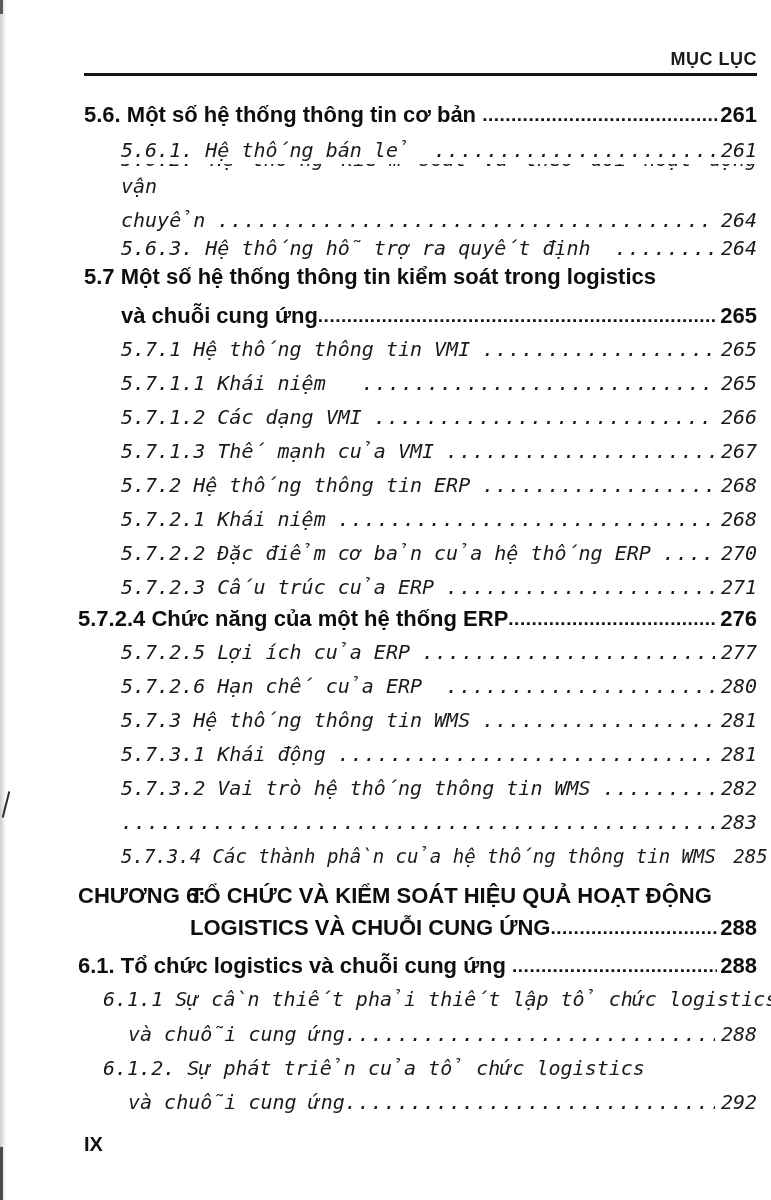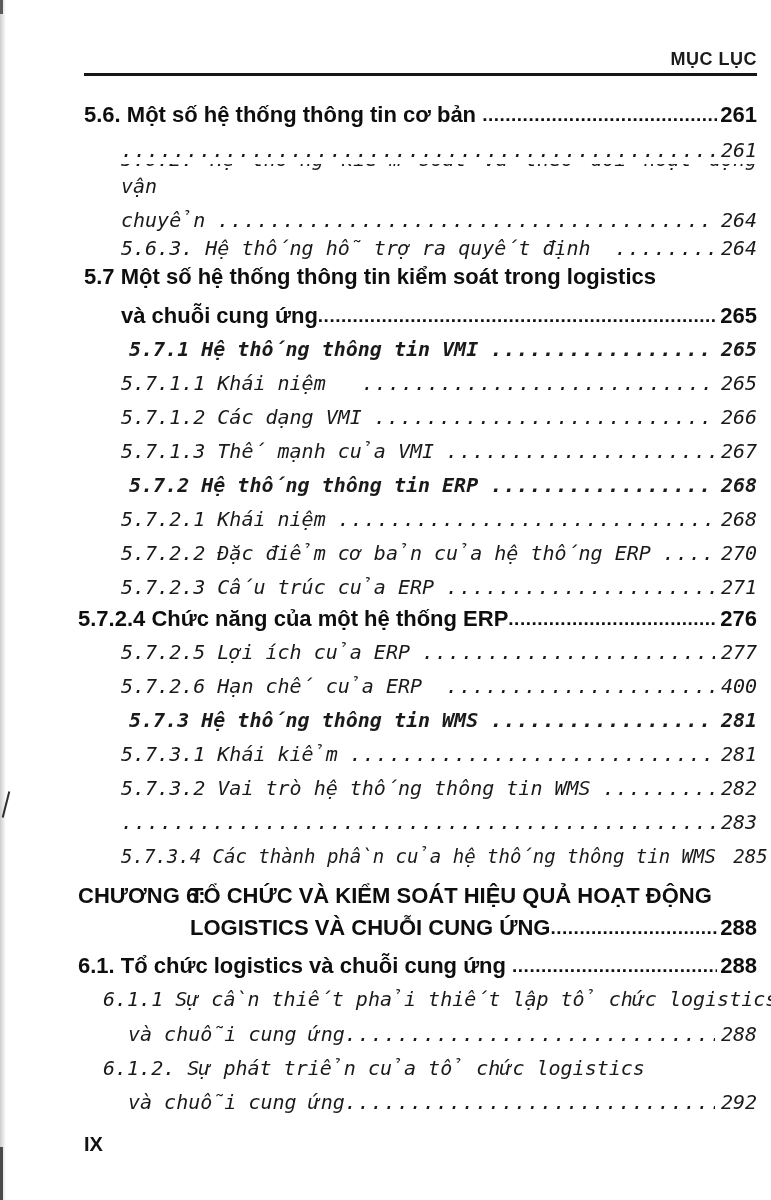--- a/index.html
+++ b/index.html
@@ -37,21 +37,21 @@
   .r-h1 .pg,.r-h1-cont .pg,.r-chapter-cont .pg{padding-left:3px;}
   .chap-label{flex:none;width:112px;white-space:pre;}
   
   .r-sub,.r-subb,.r-sub-cont,.r-sub-justify,.r-sub2,.r-sub2-cont{
     font-family:"DejaVu Sans Mono","Liberation Mono",monospace;
     font-style:italic;font-size:20px;color:#1a1a1a;
   }
   .r-sub,.r-subb,.r-sub-cont,.r-sub-justify{padding-left:121px;}
   .r-sub2{padding-left:103px;}
   .r-sub2-cont{padding-left:128px;}
-  .r-subb{font-weight:700;margin-left:8px;}
+  .r-subb{font-weight:400;}
   .r-sub-justify .t{flex:1 1 auto;white-space:normal;text-align:justify;text-align-last:justify;}
   
   .toc > .row:nth-child(1){height:42px;}
   .toc > .row:nth-child(2){height:36px;}
   .toc > .row:nth-child(3){height:36px;}
   .toc > .row:nth-child(5){height:28px;}
   .toc > .row:nth-child(6){height:28px;}
   .toc > .row:nth-child(7){height:39px;}
   .toc > .row:nth-child(16){height:31px;padding-left:78px;}
   .toc > .row:nth-child(23){font-size:19px;}
@@ -83,20 +83,21 @@
   </div>
   <div class="rule"></div>
 
   <div class="toc">
       <div class="row r-h1">
         <span class="t">5.6. Một số hệ thống thông tin cơ bản </span>
         <span class="leader">..........................................................................................</span>
         <span class="pg">261</span>
       </div>
       <div class="row r-sub">
+        <span class="t">5.6.1. Hệ thống bán lẻ  </span>
         <span class="leader">..........................................................................................</span>
         <span class="pg">261</span>
       </div>
       <div class="row r-sub-justify">
         <span class="t">5.6.2. Hệ thống kiểm soát và theo dõi hoạt động vận</span>
       </div>
       <div class="row r-sub-cont">
         <span class="t">chuyển </span>
         <span class="leader">..........................................................................................</span>
         <span class="pg">264</span>
@@ -160,29 +161,29 @@
         <span class="pg">276</span>
       </div>
       <div class="row r-sub">
         <span class="t">5.7.2.5 Lợi ích của ERP </span>
         <span class="leader">..........................................................................................</span>
         <span class="pg">277</span>
       </div>
       <div class="row r-sub">
         <span class="t">5.7.2.6 Hạn chế của ERP  </span>
         <span class="leader">..........................................................................................</span>
-        <span class="pg">400</span>
+        <span class="pg">280</span>
       </div>
       <div class="row r-subb">
         <span class="t">5.7.3 Hệ thống thông tin WMS </span>
         <span class="leader">..........................................................................................</span>
         <span class="pg">281</span>
       </div>
       <div class="row r-sub">
-        <span class="t">5.7.3.1 Khái kiểm </span>
+        <span class="t">5.7.3.1 Khái động </span>
         <span class="leader">..........................................................................................</span>
         <span class="pg">281</span>
       </div>
       <div class="row r-sub">
         <span class="t">5.7.3.2 Vai trò hệ thống thông tin WMS </span>
         <span class="leader">..........................................................................................</span>
         <span class="pg">282</span>
       </div>
       <div class="row r-sub">
         <span class="leader">..........................................................................................</span>

